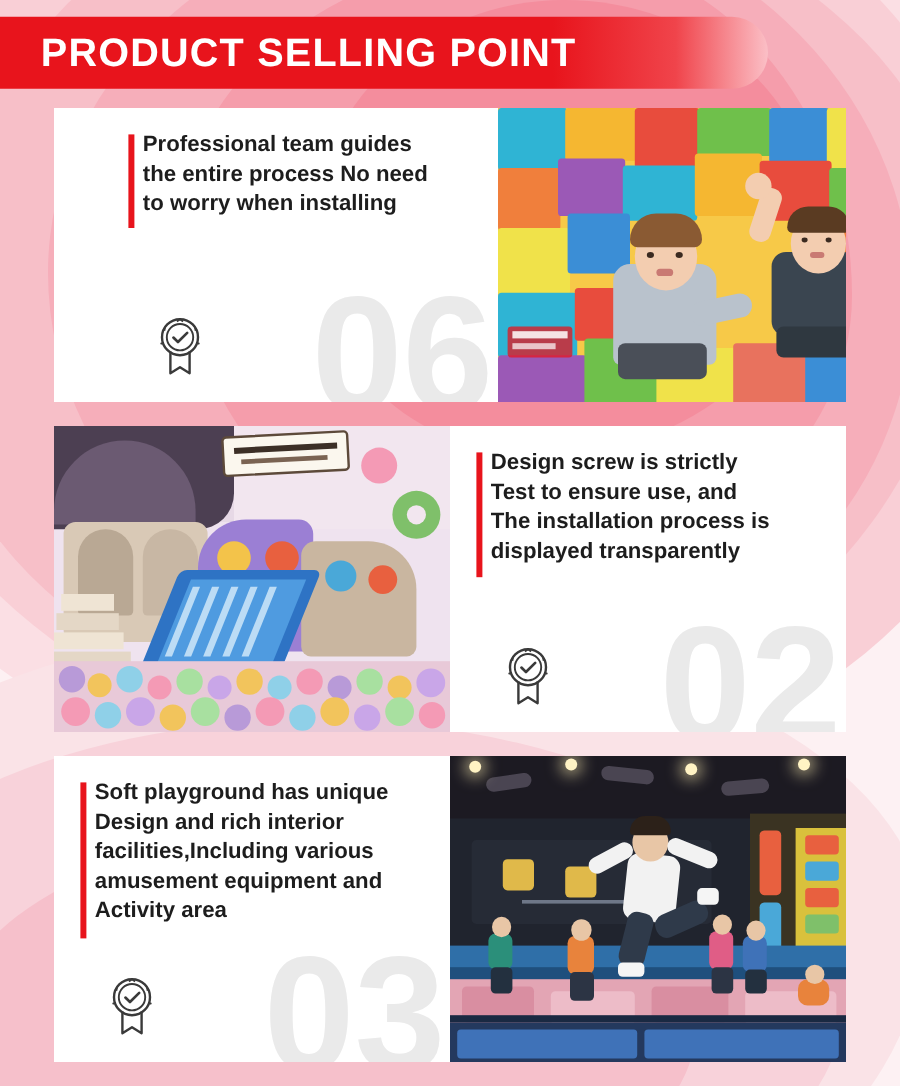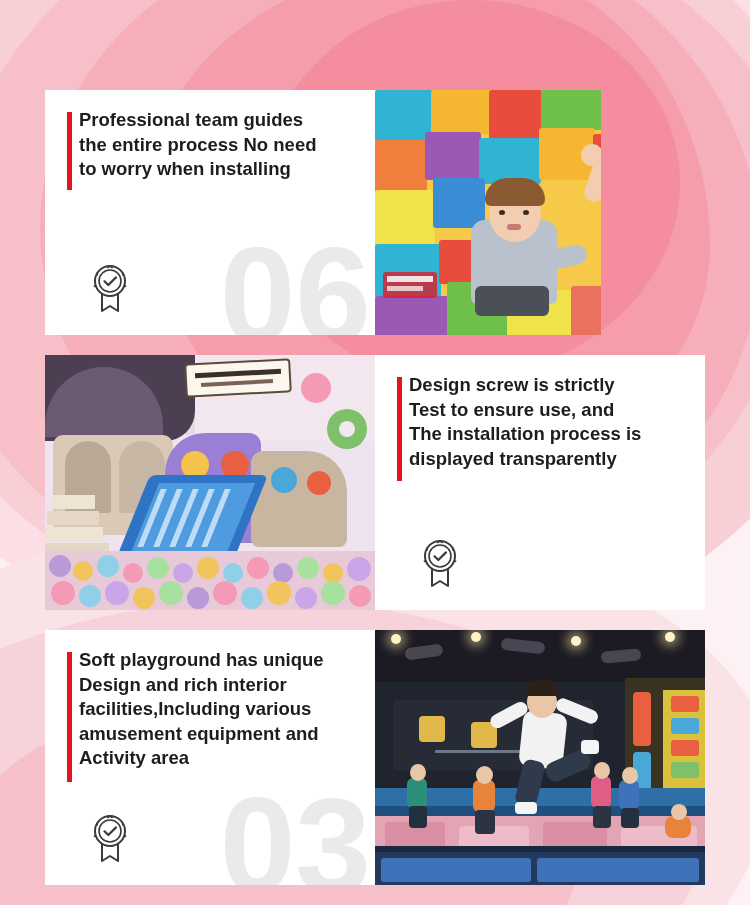--- a/index.html
+++ b/index.html
@@ -54,21 +54,21 @@
   }
 
   
   .card {
     position: absolute;
     background: #ffffff;
     display: flex;
     z-index: 3;
     overflow: hidden;
   }
-  .card1 { left: 45px; top: 90px;  width: 556px; height: 245px; }
+  .card1 { left: 45px; top: 90px;  width: 660px; height: 245px; padding-left: 40px; }
   .card2 { left: 45px; top: 355px; width: 660px; height: 255px; }
   .card3 { left: 45px; top: 630px; width: 660px; height: 255px; justify-content: center; }
 
   .text-pane {
     position: relative;
     width: 330px;
     height: 100%;
     flex: 0 0 330px;
   }
   .img-pane {
@@ -143,20 +143,23 @@
     <div class="swirl s2"></div>
     <div class="swirl s3"></div>
     <div class="swirl s4"></div>
     <div class="swirl s5"></div>
     <div class="swirl s6"></div>
     <div class="swirl s7"></div>
     <div class="swirl s8"></div>
     <div class="swirl s9"></div>
   </div>
 
+  <div class="header">
+    <div class="header-title">PRODUCT SELLING POINT</div>
+  </div>
 
   <div class="card card1">
     <div class="text-pane">
       <div class="red-bar" style="height:78px;"></div>
       <div class="card-text">Professional team guides
 the entire process No need
 to worry when installing</div>
       <div class="big-num">06</div>
       <svg class="badge-icon" viewBox="0 0 46 52">
         <circle cx="23" cy="20" r="15" fill="none" stroke="#3a3a3a" stroke-width="2"></circle>
@@ -289,20 +292,21 @@
         <div class="blk" style="left:276px;top:226px;width:24px;height:24px;background:#a8e0a0;border-radius:50%;"></div>
         <div class="blk" style="left:304px;top:230px;width:22px;height:22px;background:#f49ab5;border-radius:50%;"></div>
       </div>
     </div>
     <div class="text-pane">
       <div class="red-bar" style="height:104px;"></div>
       <div class="card-text">Design screw is strictly
 Test to ensure use, and
 The installation process is
 displayed transparently</div>
+      <div class="big-num">02</div>
       <svg class="badge-icon" viewBox="0 0 46 52">
         <circle cx="23" cy="20" r="15" fill="none" stroke="#3a3a3a" stroke-width="2"></circle>
         <circle cx="23" cy="20" r="11" fill="none" stroke="#3a3a3a" stroke-width="1.6"></circle>
         <path d="M17.5 20.3 L21.3 24 L29 16.4" fill="none" stroke="#3a3a3a" stroke-width="2.2" stroke-linecap="round" stroke-linejoin="round"></path>
         <g fill="none" stroke="#3a3a3a" stroke-width="1.6">
           <path d="M23 5 l2.6 1.9 M23 5 l-2.6 1.9 M35.5 11.5 l.6 3.1 M10.5 11.5 l-.6 3.1 M36.8 24.5 l2.4 1.1 M9.2 24.5 l-2.4 1.1"></path>
         </g>
         <path d="M15 32 L15 50 L23 45 L31 50 L31 32" fill="none" stroke="#3a3a3a" stroke-width="2" stroke-linejoin="round"></path>
       </svg>
     </div>

